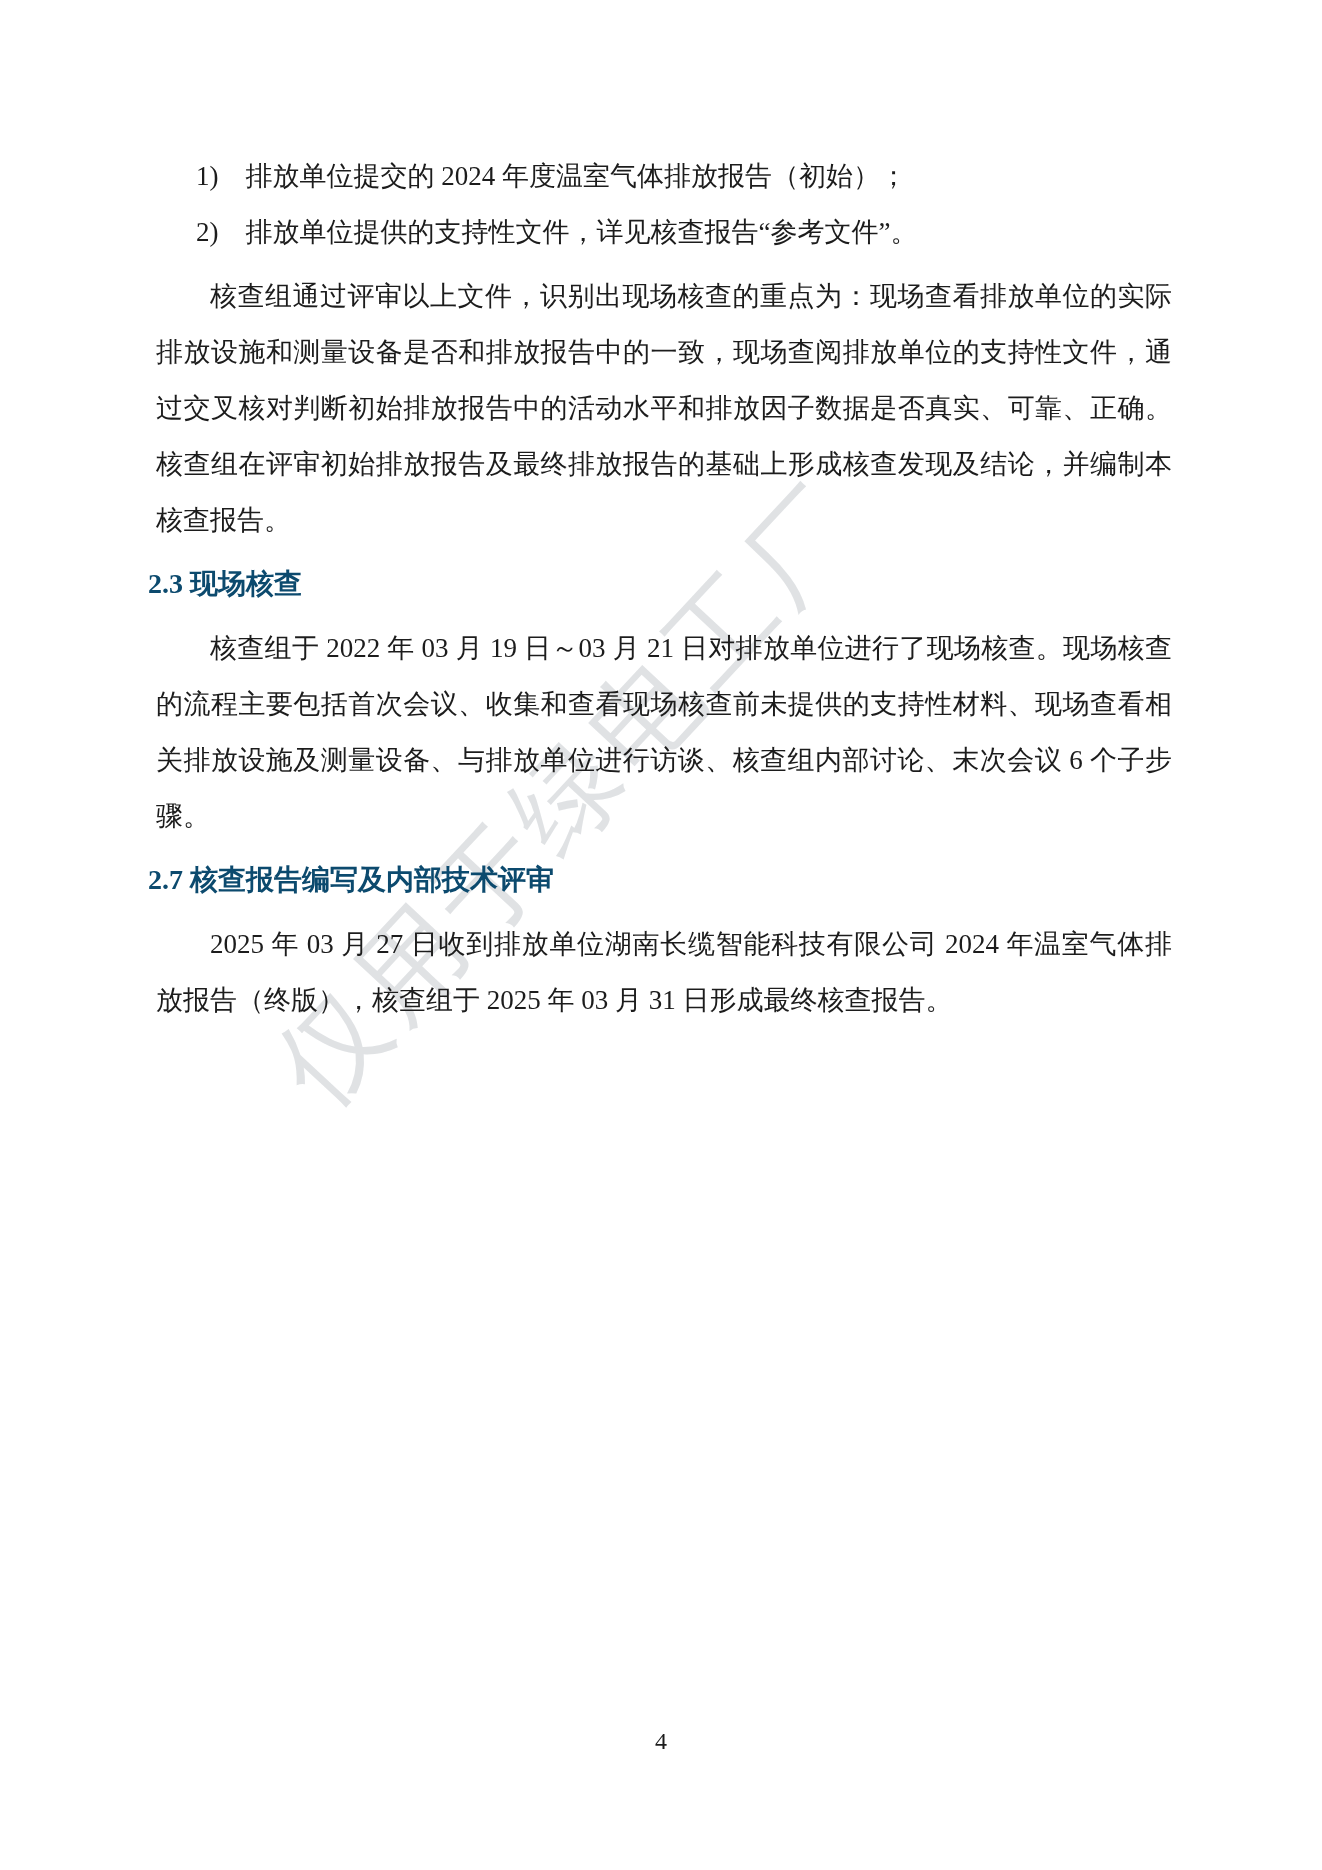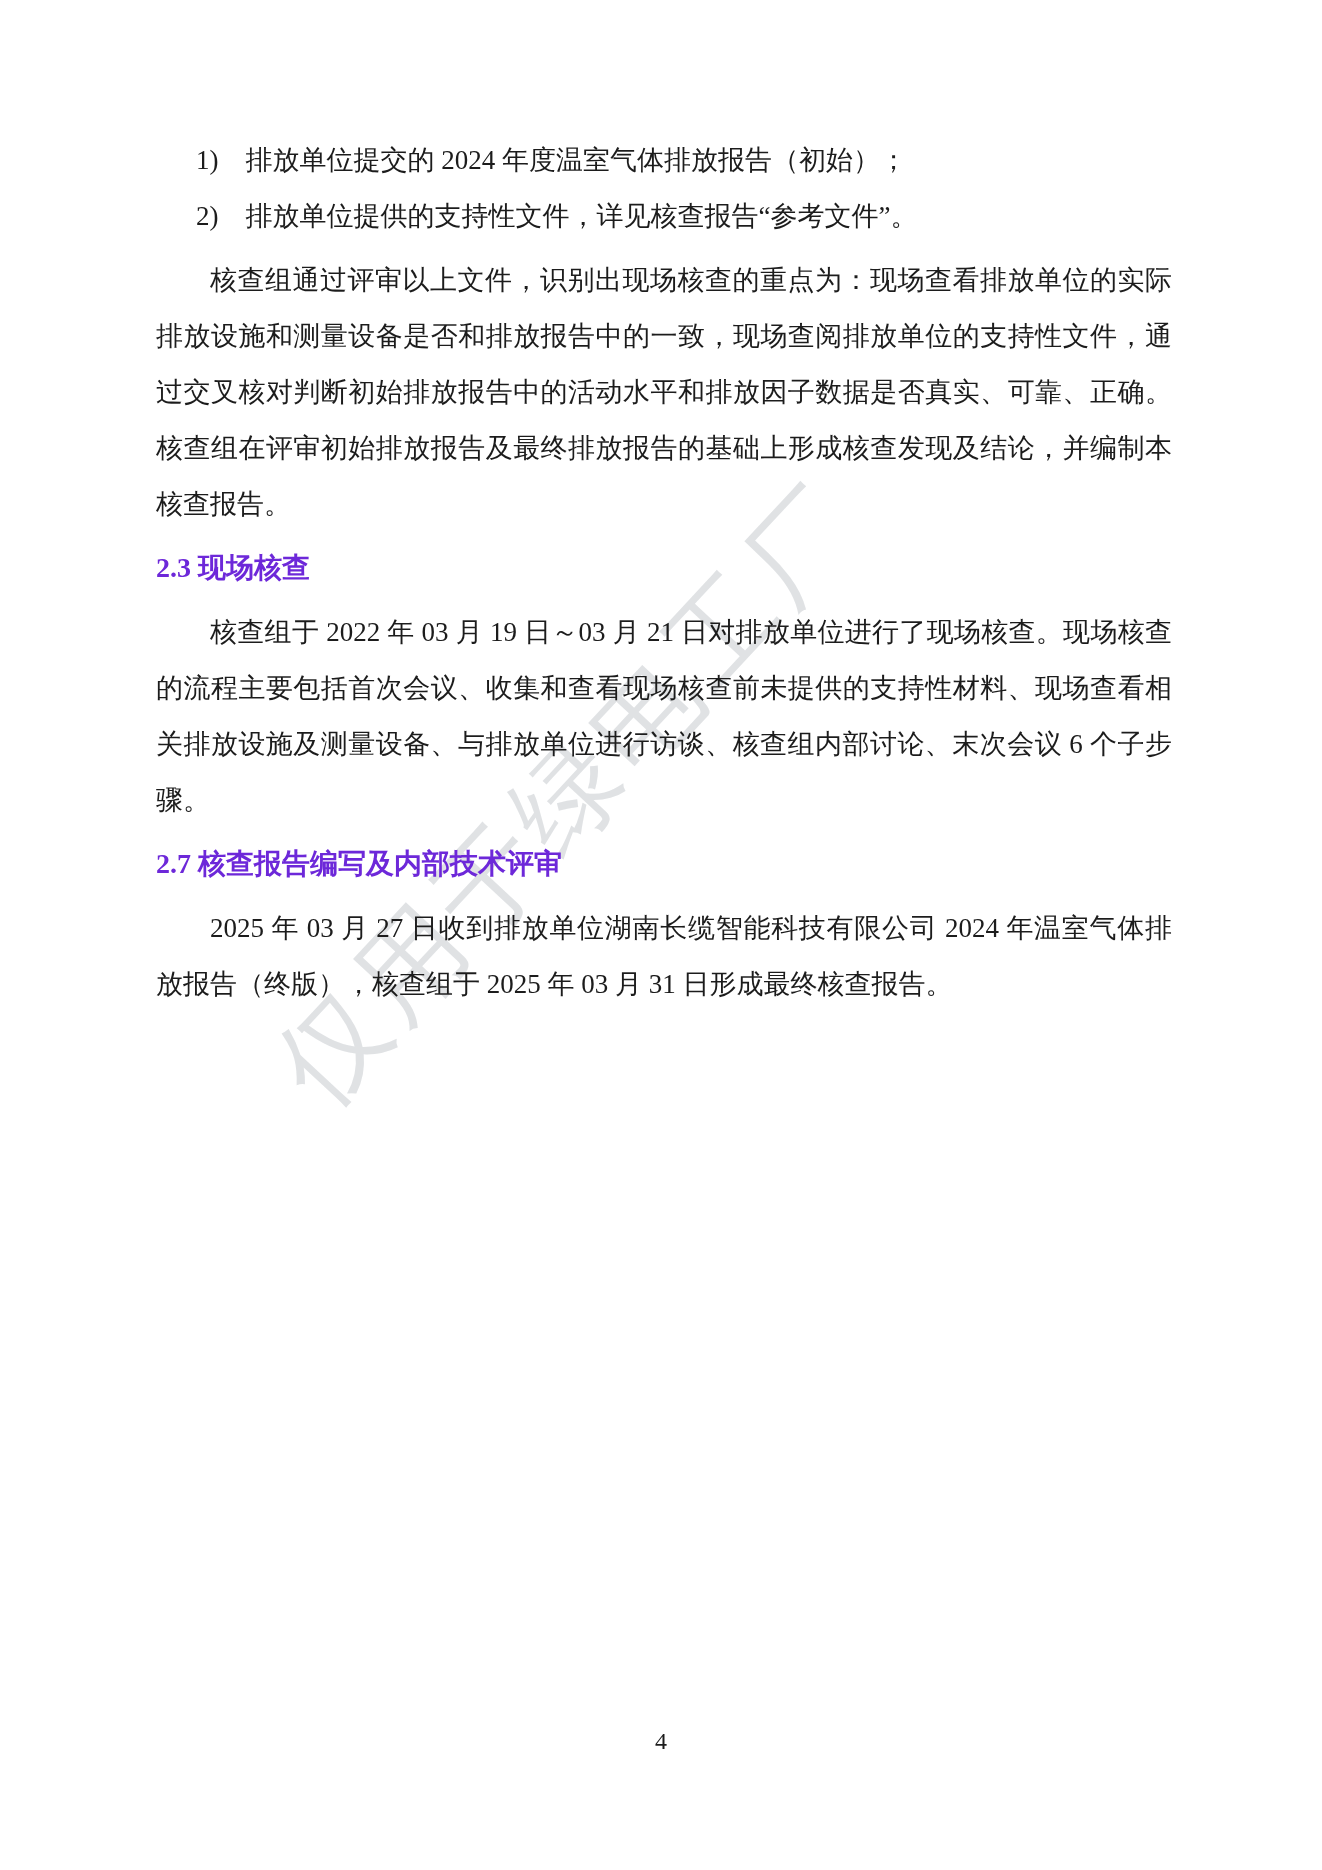--- a/index.html
+++ b/index.html
@@ -22,46 +22,46 @@
     opacity: 0.55;
     white-space: nowrap;
     transform: rotate(-47deg);
     transform-origin: 0 50%;
     z-index: 0;
     user-select: none;
   }
   .content {
     position: absolute;
     left: 148px;
-    top: 132px;
+    top: 148px;
     width: 1032px;
     z-index: 1;
     font-size: 27px;
     line-height: 56px;
   }
   .list-item {
     padding-left: 48px;
     text-align: justify;
   }
   .li-gap {
     display: inline-block;
     width: 27px;
   }
   .para {
     margin: 8px;
     text-indent: 2em;
     text-align: justify;
     text-justify: inter-ideograph;
   }
   .heading {
-    margin: 8px;
+    margin: 0;
     font-size: 28px;
     font-weight: bold;
     line-height: 56px;
-    color: #6d28d9;
+    color: #0c4a6e;
   }
   .page-number {
     position: absolute;
     left: 0;
     top: 1728px;
     width: 100%;
     text-align: center;
     font-size: 24px;
     z-index: 1;
   }

